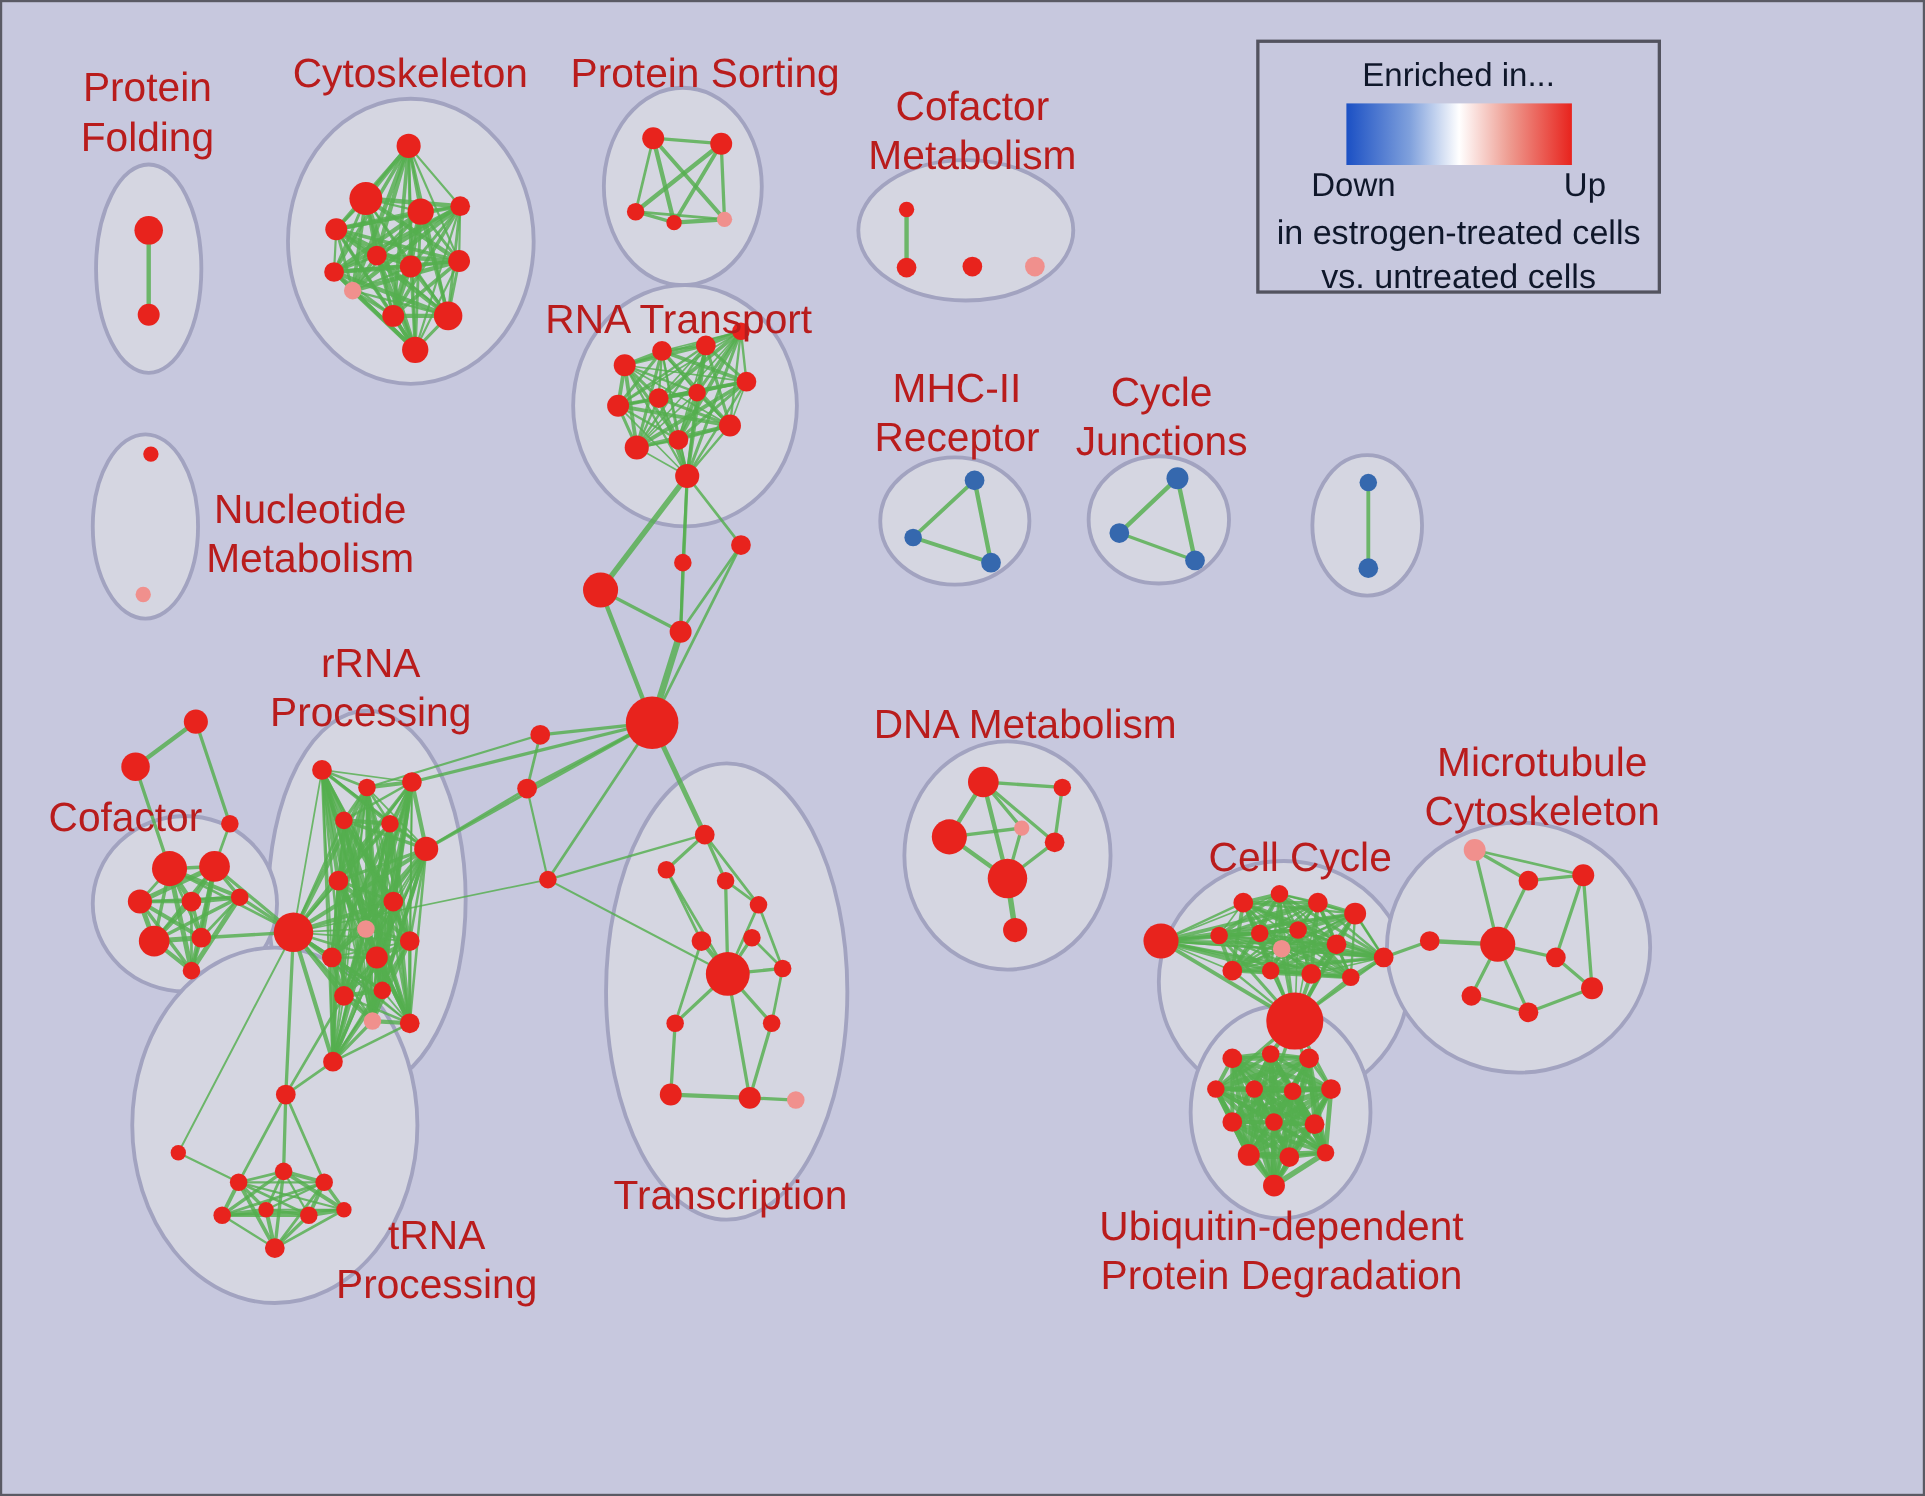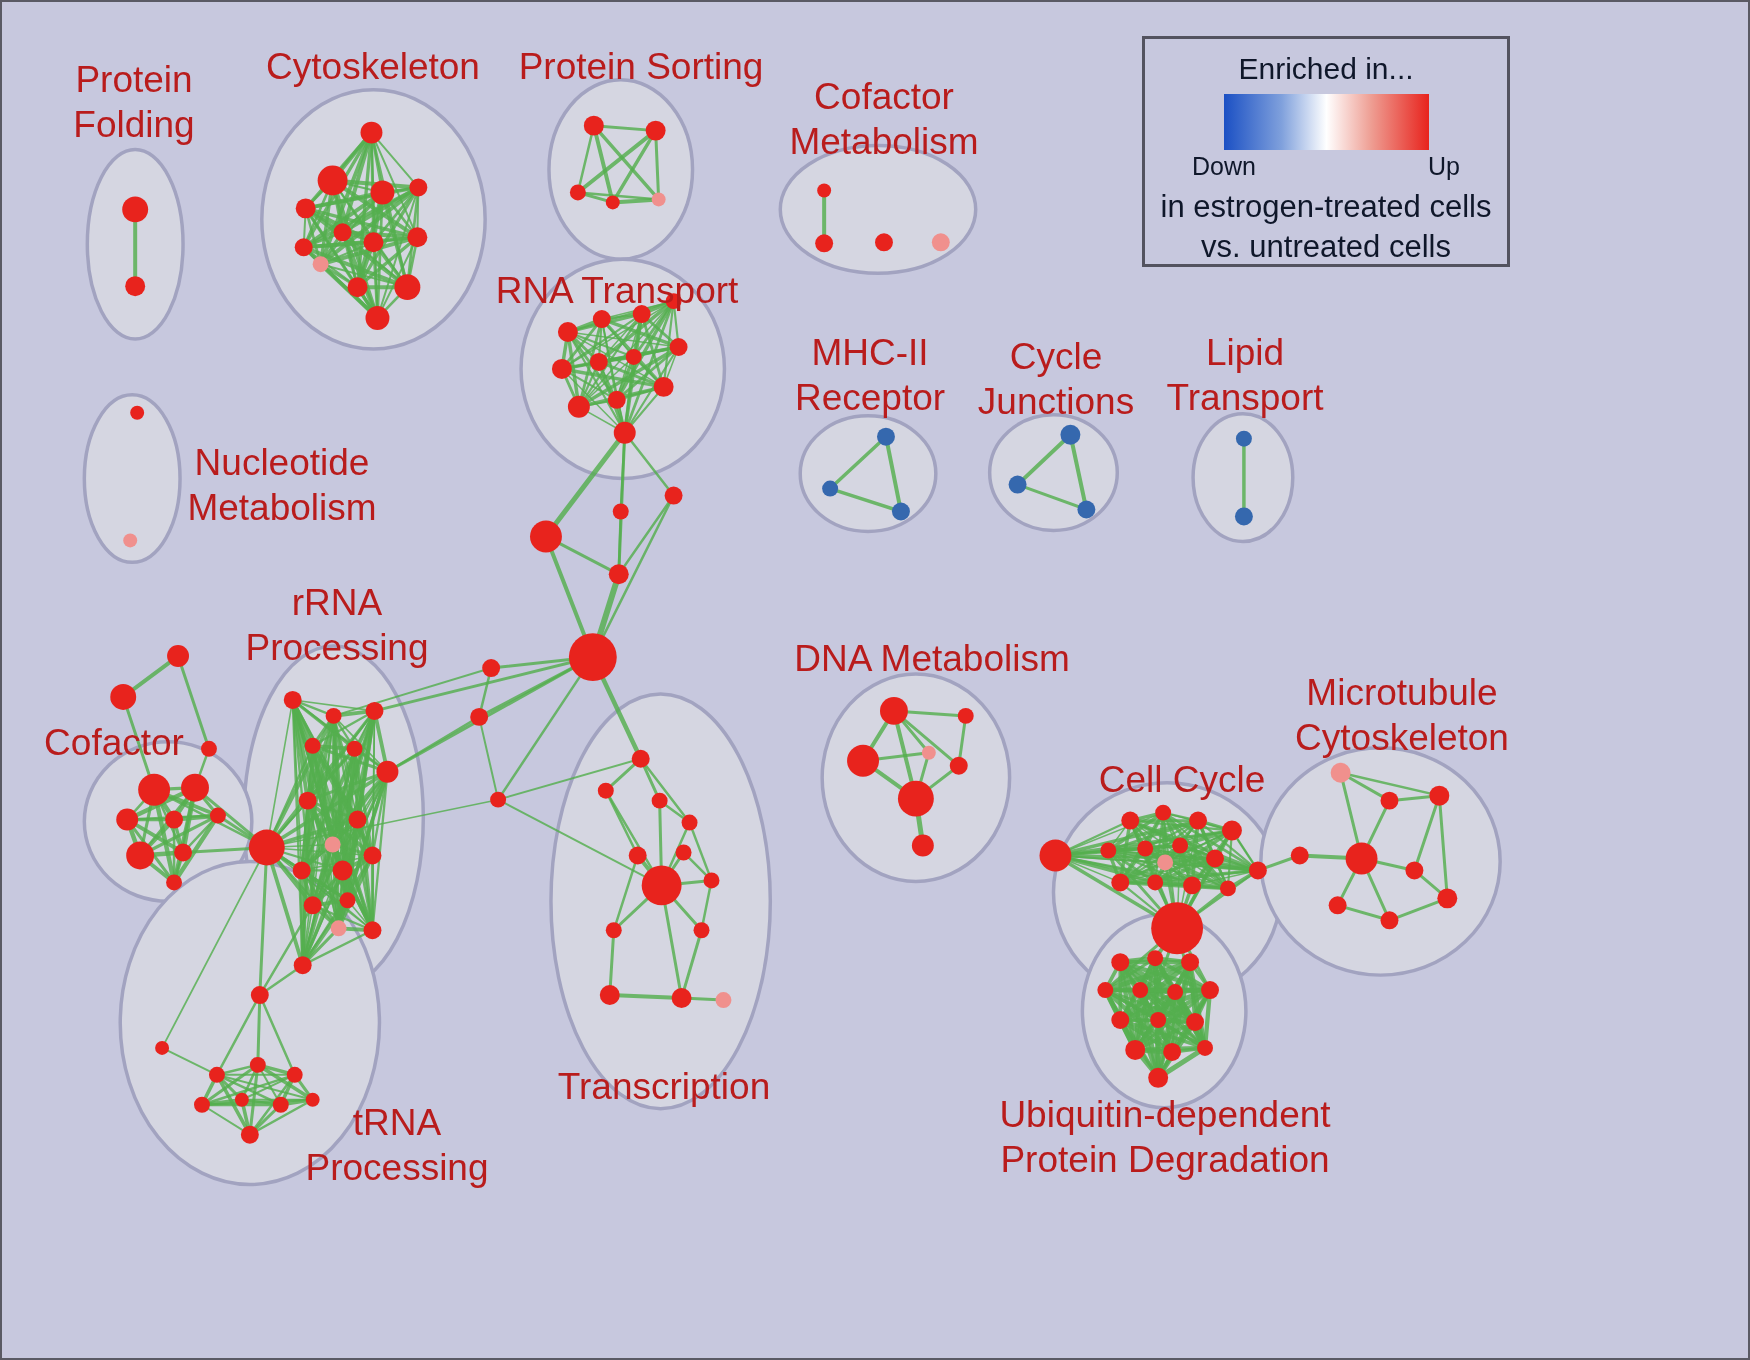--- a/index.html
+++ b/index.html
@@ -7,21 +7,21 @@
   #net{position:absolute;left:0;top:0;width:100%;height:100%;}
   .cluster{fill:#d5d6e1;stroke:#a2a3c0;stroke-width:3.5;}
   .edge{stroke:#54ae4e;stroke-opacity:0.82;stroke-linecap:round;}
   .cluster-label{position:absolute;transform:translateX(-50%);font-size:37px;color:#b91c1c;
     text-align:center;line-height:1.22;white-space:nowrap;}
   #legend{position:absolute;left:1140px;top:34px;width:368px;height:231px;
     border:3px solid #53535f;box-sizing:border-box;text-align:center;color:#0f172a;}
   #legend .lg-title{font-size:30px;margin-top:13px;}
   #legend .lg-bar{width:205px;height:56px;margin:8px auto 2px auto;
     background:linear-gradient(90deg,#1b50c4 0%,#7fa0dc 28%,#ffffff 50%,#ee9d92 72%,#e8231d 100%);}
-  #legend .lg-row{display:flex;justify-content:space-between;width:268px;margin:2px auto 0 auto;font-size:25px;}
+  #legend .lg-row{display:flex;justify-content:space-between;width:268px;margin:2px auto 0 auto;font-size:30px;}
   #legend .lg-sub{font-size:31px;line-height:1.3;margin-top:6px;}
 </style>
 </head>
 <body>
 
 <div id="stage">
   <svg id="net" viewBox="0 0 1750 1360" xmlns="http://www.w3.org/2000/svg">
       <g>
         <ellipse cx="133" cy="243" rx="48" ry="95" class="cluster"></ellipse>
         <ellipse cx="372" cy="218" rx="112" ry="130" class="cluster"></ellipse>
@@ -909,24 +909,20 @@
       <div>Metabolism</div>
     </div>
     <div class="cluster-label" style="left: 868px; top: 328px;">
       <div>MHC-II</div>
       <div>Receptor</div>
     </div>
     <div class="cluster-label" style="left: 1054px; top: 332px;">
       <div>Cycle</div>
       <div>Junctions</div>
     </div>
-    <div class="cluster-label" style="left: 1243px; top: 328px;">
-      <div>Lipid</div>
-      <div>Transport</div>
-    </div>
     <div class="cluster-label" style="left: 335px; top: 578px;">
       <div>rRNA</div>
       <div>Processing</div>
     </div>
     <div class="cluster-label" style="left: 112px; top: 718px;">
       <div>Cofactor</div>
     </div>
     <div class="cluster-label" style="left: 395px; top: 1098px;">
       <div>tRNA</div>
       <div>Processing</div>

